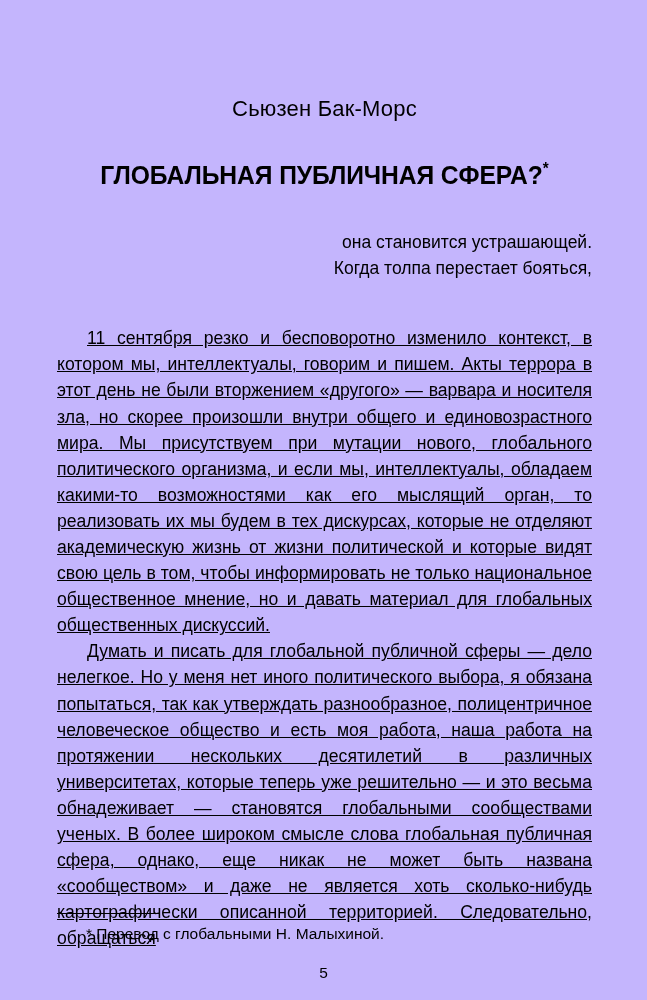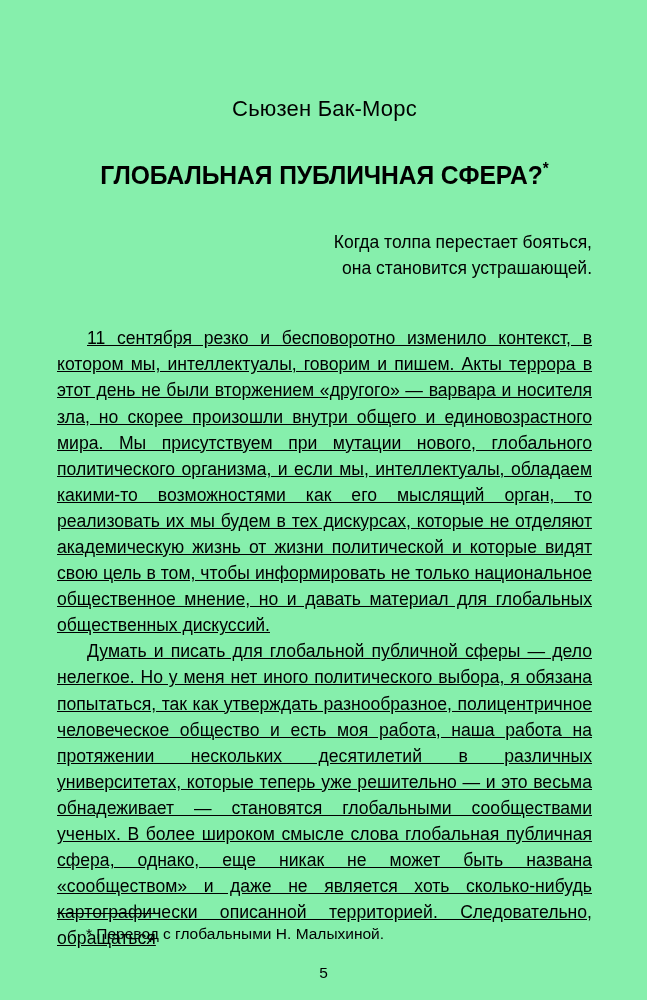--- a/index.html
+++ b/index.html
@@ -6,21 +6,21 @@
   html, body {
     margin: 0;
     padding: 0;
     background: #ffffff;
   }
 
   .page {
     position: relative;
     width: 647px;
     height: 1000px;
-    background: #86efac;
+    background: #c4b5fd;
     color: #000000;
     font-family: "Liberation Sans", "DejaVu Sans", sans-serif;
     overflow: hidden;
     box-sizing: border-box;
   }
 
   
   .content {
     position: absolute;
     left: 57px;
@@ -130,22 +130,22 @@
 
 <div class="page">
 
   <div class="content">
 
     <div class="author">Сьюзен Бак-Морс</div>
 
     <h1 class="chapter-title"><span>ГЛОБАЛЬНАЯ ПУБЛИЧНАЯ СФЕРА?</span><span class="footnote-star">*</span></h1>
 
     <div class="epigraph">
+      <span class="epigraph-line">она становится устрашающей.</span>
       <span class="epigraph-line">Когда толпа перестает бояться,</span>
-      <span class="epigraph-line">она становится устрашающей.</span>
     </div>
 
     <div class="body-text">
       <p>11 сентября резко и бесповоротно изменило контекст, в котором мы, интеллектуалы, говорим и пишем. Акты террора в этот день не были вторжением «другого» — варвара и носителя зла, но скорее произошли внутри общего и единовозрастного мира. Мы присутствуем при мутации нового, глобального политического организма, и если мы, интеллектуалы, обладаем какими-то возможностями как его мыслящий орган, то реализовать их мы будем в тех дискурсах, которые не отделяют академическую жизнь от жизни политической и которые видят свою цель в том, чтобы информировать не только национальное общественное мнение, но и давать материал для глобальных общественных дискуссий.</p>
       <p>Думать и писать для глобальной публичной сферы — дело нелегкое. Но у меня нет иного политического выбора, я обязана попытаться, так как утверждать разнообразное, полицентричное человеческое общество и есть моя работа, наша работа на протяжении нескольких десятилетий в различных университетах, которые теперь уже решительно — и это весьма обнадеживает — становятся глобальными сообществами ученых. В более широком смысле слова глобальная публичная сфера, однако, еще никак не может быть названа «сообществом» и даже не является хоть сколько-нибудь картографически описанной территорией. Следовательно, обращаться</p>
     </div>
 
   </div>
 
   <div class="footnote-area">

